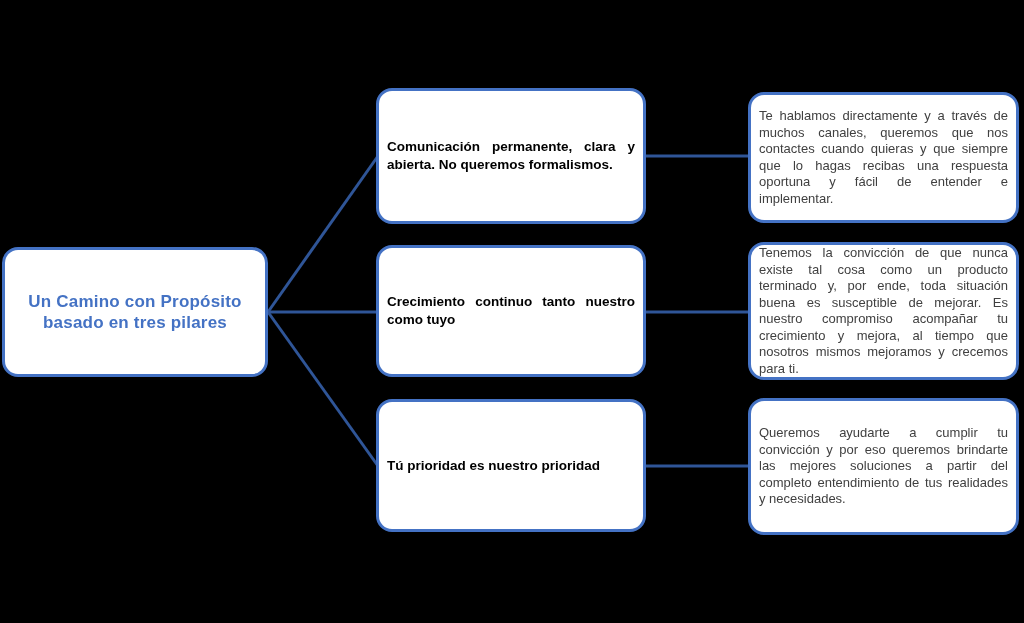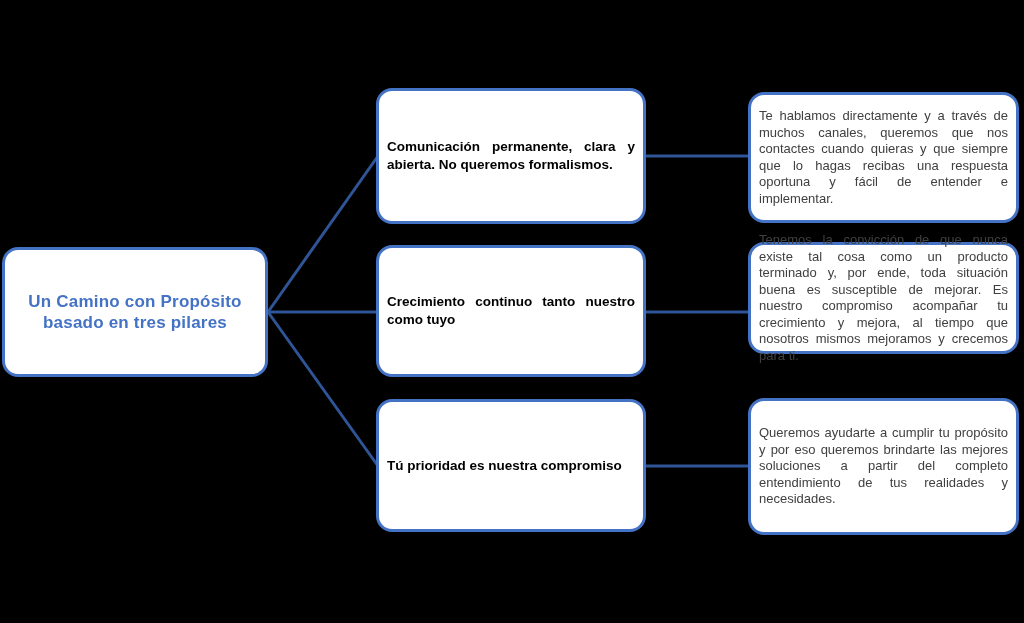--- a/index.html
+++ b/index.html
@@ -51,21 +51,21 @@
     width: 100%;
     color: var(--pillar-text);
     font-weight: bold;
     font-size: 13.5px;
     line-height: 18px;
     text-align: justify;
   }
 
   .detail-box { left: 748px; width: 271px; padding: 16px 8px; }
   .detail-box-1 { top: 92px;  height: 131px; }
-  .detail-box-2 { top: 242px; height: 112px; }
+  .detail-box-2 { top: 242px; height: 138px; }
   .detail-box-3 { top: 398px; height: 137px; }
   .detail-text {
     width: 100%;
     color: var(--detail-text);
     font-size: 13px;
     line-height: 16.5px;
     text-align: justify;
   }
 </style>
 </head>
@@ -86,26 +86,26 @@
     <div class="root-title">Un Camino con Propósito basado en tres pilares</div>
   </div>
 
   <div class="box pillar-box pillar-box-1">
     <div class="pillar-label">Comunicación permanente, clara y abierta. No queremos formalismos.</div>
   </div>
   <div class="box pillar-box pillar-box-2">
     <div class="pillar-label">Crecimiento continuo tanto nuestro como tuyo</div>
   </div>
   <div class="box pillar-box pillar-box-3">
-    <div class="pillar-label">Tú prioridad es nuestra compromiso</div>
+    <div class="pillar-label">Tú prioridad es nuestro prioridad</div>
   </div>
 
   <div class="box detail-box detail-box-1">
     <div class="detail-text">Te hablamos directamente y a través de muchos canales, queremos que nos contactes cuando quieras y que siempre que lo hagas recibas una respuesta oportuna y fácil de entender e implementar.</div>
   </div>
   <div class="box detail-box detail-box-2">
     <div class="detail-text">Tenemos la convicción de que nunca existe tal cosa como un producto terminado y, por ende, toda situación buena es susceptible de mejorar. Es nuestro compromiso acompañar tu crecimiento y mejora, al tiempo que nosotros mismos mejoramos y crecemos para ti.</div>
   </div>
   <div class="box detail-box detail-box-3">
-    <div class="detail-text">Queremos ayudarte a cumplir tu propósito y por eso queremos brindarte las mejores soluciones a partir del completo entendimiento de tus realidades y necesidades.</div>
+    <div class="detail-text">Queremos ayudarte a cumplir tu convicción y por eso queremos brindarte las mejores soluciones a partir del completo entendimiento de tus realidades y necesidades.</div>
   </div>
 
 </div>
 
 </body></html>

